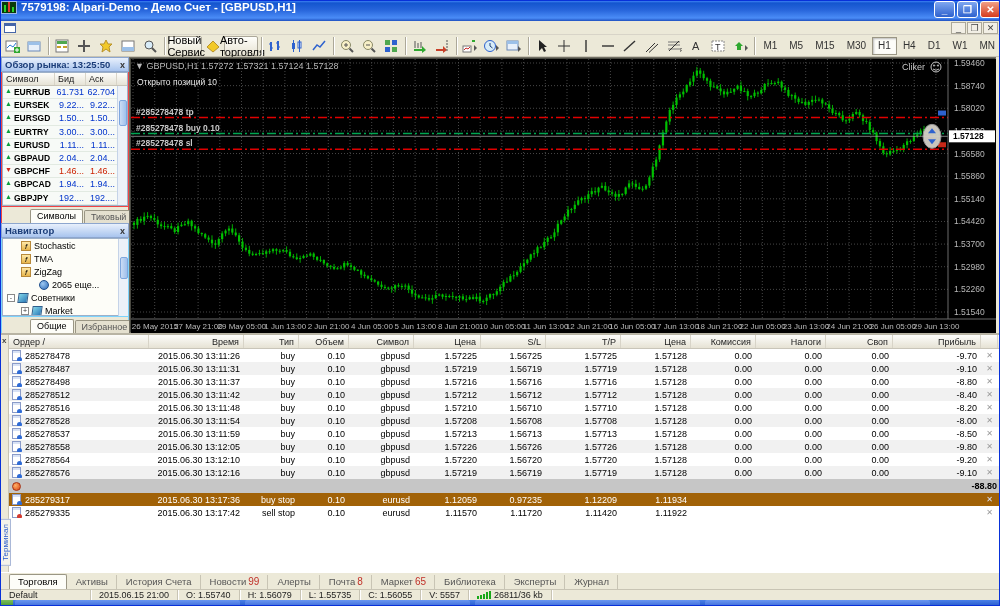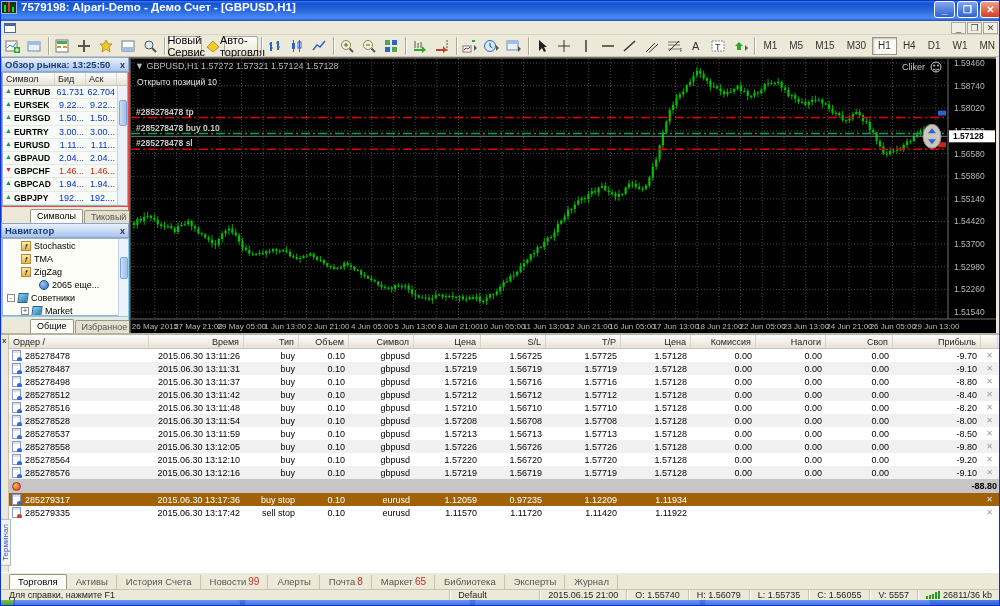--- a/index.html
+++ b/index.html
@@ -1330,21 +1330,20 @@
       </span>
       <span class="btab">
         <span>Эксперты</span>
       </span>
       <span class="btab">
         <span>Журнал</span>
       </span>
     </div>
 
   <div id="statusbar">
-    <span class="sfield grow">Для справки, нажмите F1</span>
     <span class="sfield" style="width:90px;">Default</span>
     <span class="sfield">2015.06.15 21:00</span>
     <span class="sfield">O: 1.55740</span>
     <span class="sfield">H: 1.56079</span>
     <span class="sfield">L: 1.55735</span>
     <span class="sfield">C: 1.56055</span>
     <span class="sfield">V: 5557</span>
     <span class="sfield">
       <span class="bars">
           <i style="height:3px"></i>

